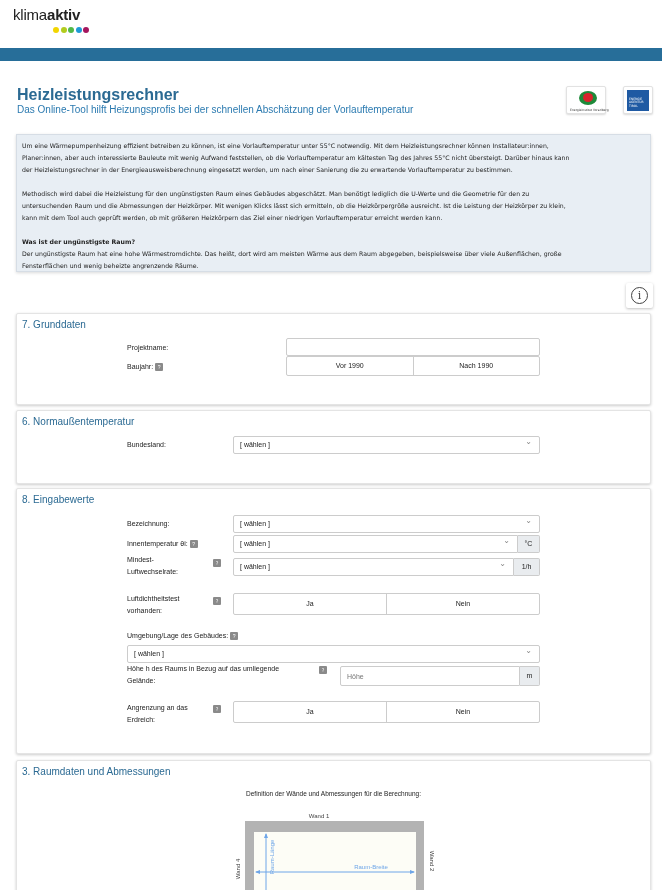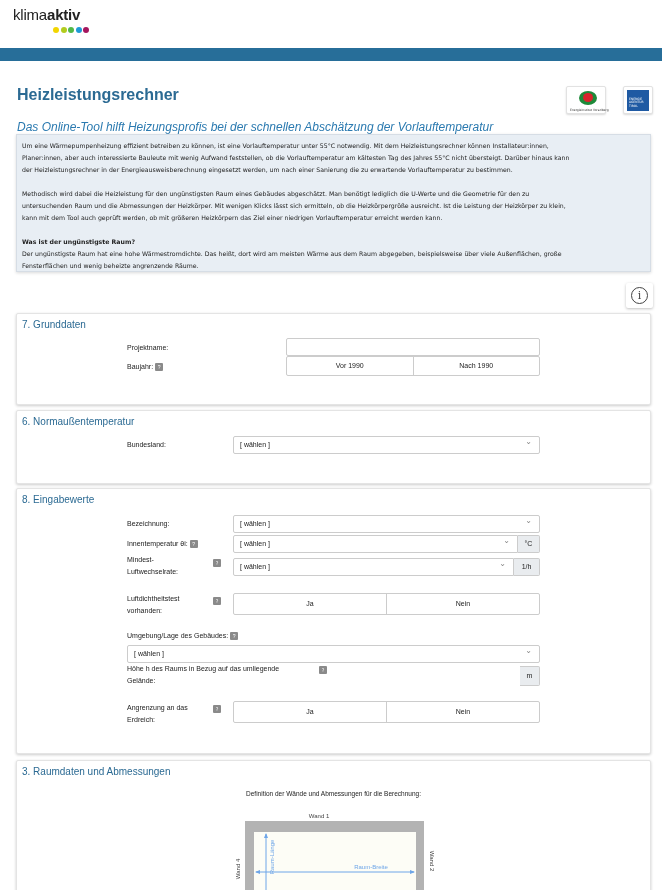--- a/index.html
+++ b/index.html
@@ -8,21 +8,21 @@
 
   .logo { position: absolute; left: 13px; top: 6px; }
   .logo-text { font-family: Liberation Sans, sans-serif; font-size: 15px; color: #222; letter-spacing: -0.2px; }
   .logo-text b { font-weight: 700; }
   .logo-dots { position: absolute; left: 40px; top: 21px; display: flex; gap: 1.5px; }
   .logo-dots span { width: 6px; height: 6px; border-radius: 50%; display: block; }
 
   .topbar { position: absolute; left: 0; top: 48px; width: 662px; height: 13px; background: #276e99; }
 
   .title { position: absolute; left: 17px; top: 86px; font-family: "Liberation Sans", sans-serif; font-size: 16px; color: #2b6a93; }
-  .subtitle { position: absolute; left: 17px; top: 120px; font-family: "Liberation Sans", sans-serif; font-size: 12px; color: #2b7ab0; font-style: italic; }
+  .subtitle { position: absolute; left: 17px; top: 104px; font-family: "Liberation Sans", sans-serif; font-size: 10px; color: #2b7ab0; }
 
   .partner { position: absolute; top: 86px; height: 28px; background: #fff; border: 1px solid #e2e2e2; box-shadow: 0 1px 2px rgba(0,0,0,0.15); border-radius: 2px; }
   .partner1 { left: 566px; width: 40px; }
   .partner2 { left: 623px; width: 30px; }
   .blob { position: absolute; left: 12px; top: 4px; width: 18px; height: 14px; border-radius: 50%; background: #1e8a3a; }
   .blob::after { content: ""; position: absolute; left: 4px; top: 2px; width: 10px; height: 9px; border-radius: 50%; background: #d9232d; }
   .partner1-txt { position: absolute; left: 3px; top: 21px; font-size: 3px; color: #333; white-space: nowrap; }
   .tirol { position: absolute; left: 3px; top: 3px; width: 22px; height: 21px; background: #1f5aa3; color: #fff; font-size: 3px; padding: 8px 2px 0; line-height: 3.4px; }
 
   .intro { position: absolute; left: 16px; top: 134px; width: 635px; height: 138px; background: #e8eef4; border: 1px solid #d6dde5; box-shadow: 0 1px 3px rgba(0,0,0,0.15); padding: 5px 5px; font-size: 6.2px; line-height: 12px; color: #222; }
@@ -133,20 +133,21 @@
   <div class="toggle" style="left:216px;top:104px;width:307px;height:22px;">
     <div style="line-height:20px;">Ja</div>
     <div style="line-height:20px;">Nein</div>
   </div>
 
   <div class="lbl" style="left:110px;top:141px;"><span>Umgebung/Lage des Gebäudes:</span> <span class="help">?</span></div>
   <div class="input select" style="left:110px;top:156px;width:413px;">[ wählen ]</div>
 
   <div class="lbl" style="left:110px;top:174px;"><span>Höhe h des Raums in Bezug auf das umliegende</span><br><span>Gelände:</span></div>
   <span class="help help-abs" style="left:302px;top:177px;">?</span>
+  <input class="input placeholder" type="text" style="left: 323px; top: 177px; width: 180px; height: 20px; border-radius: 2px 0px 0px 2px; outline: none;" placeholder="Höhe">
   <div class="unit" style="left:503px;top:177px;width:20px;height:20px;line-height:18px;">m</div>
 
   <div class="lbl" style="left:110px;top:213px;"><span>Angrenzung an das</span><br><span>Erdreich:</span></div>
   <span class="help help-abs" style="left:196px;top:216px;">?</span>
   <div class="toggle" style="left:216px;top:212px;width:307px;height:22px;">
     <div style="line-height:20px;">Ja</div>
     <div style="line-height:20px;">Nein</div>
   </div>
 </div>
 

